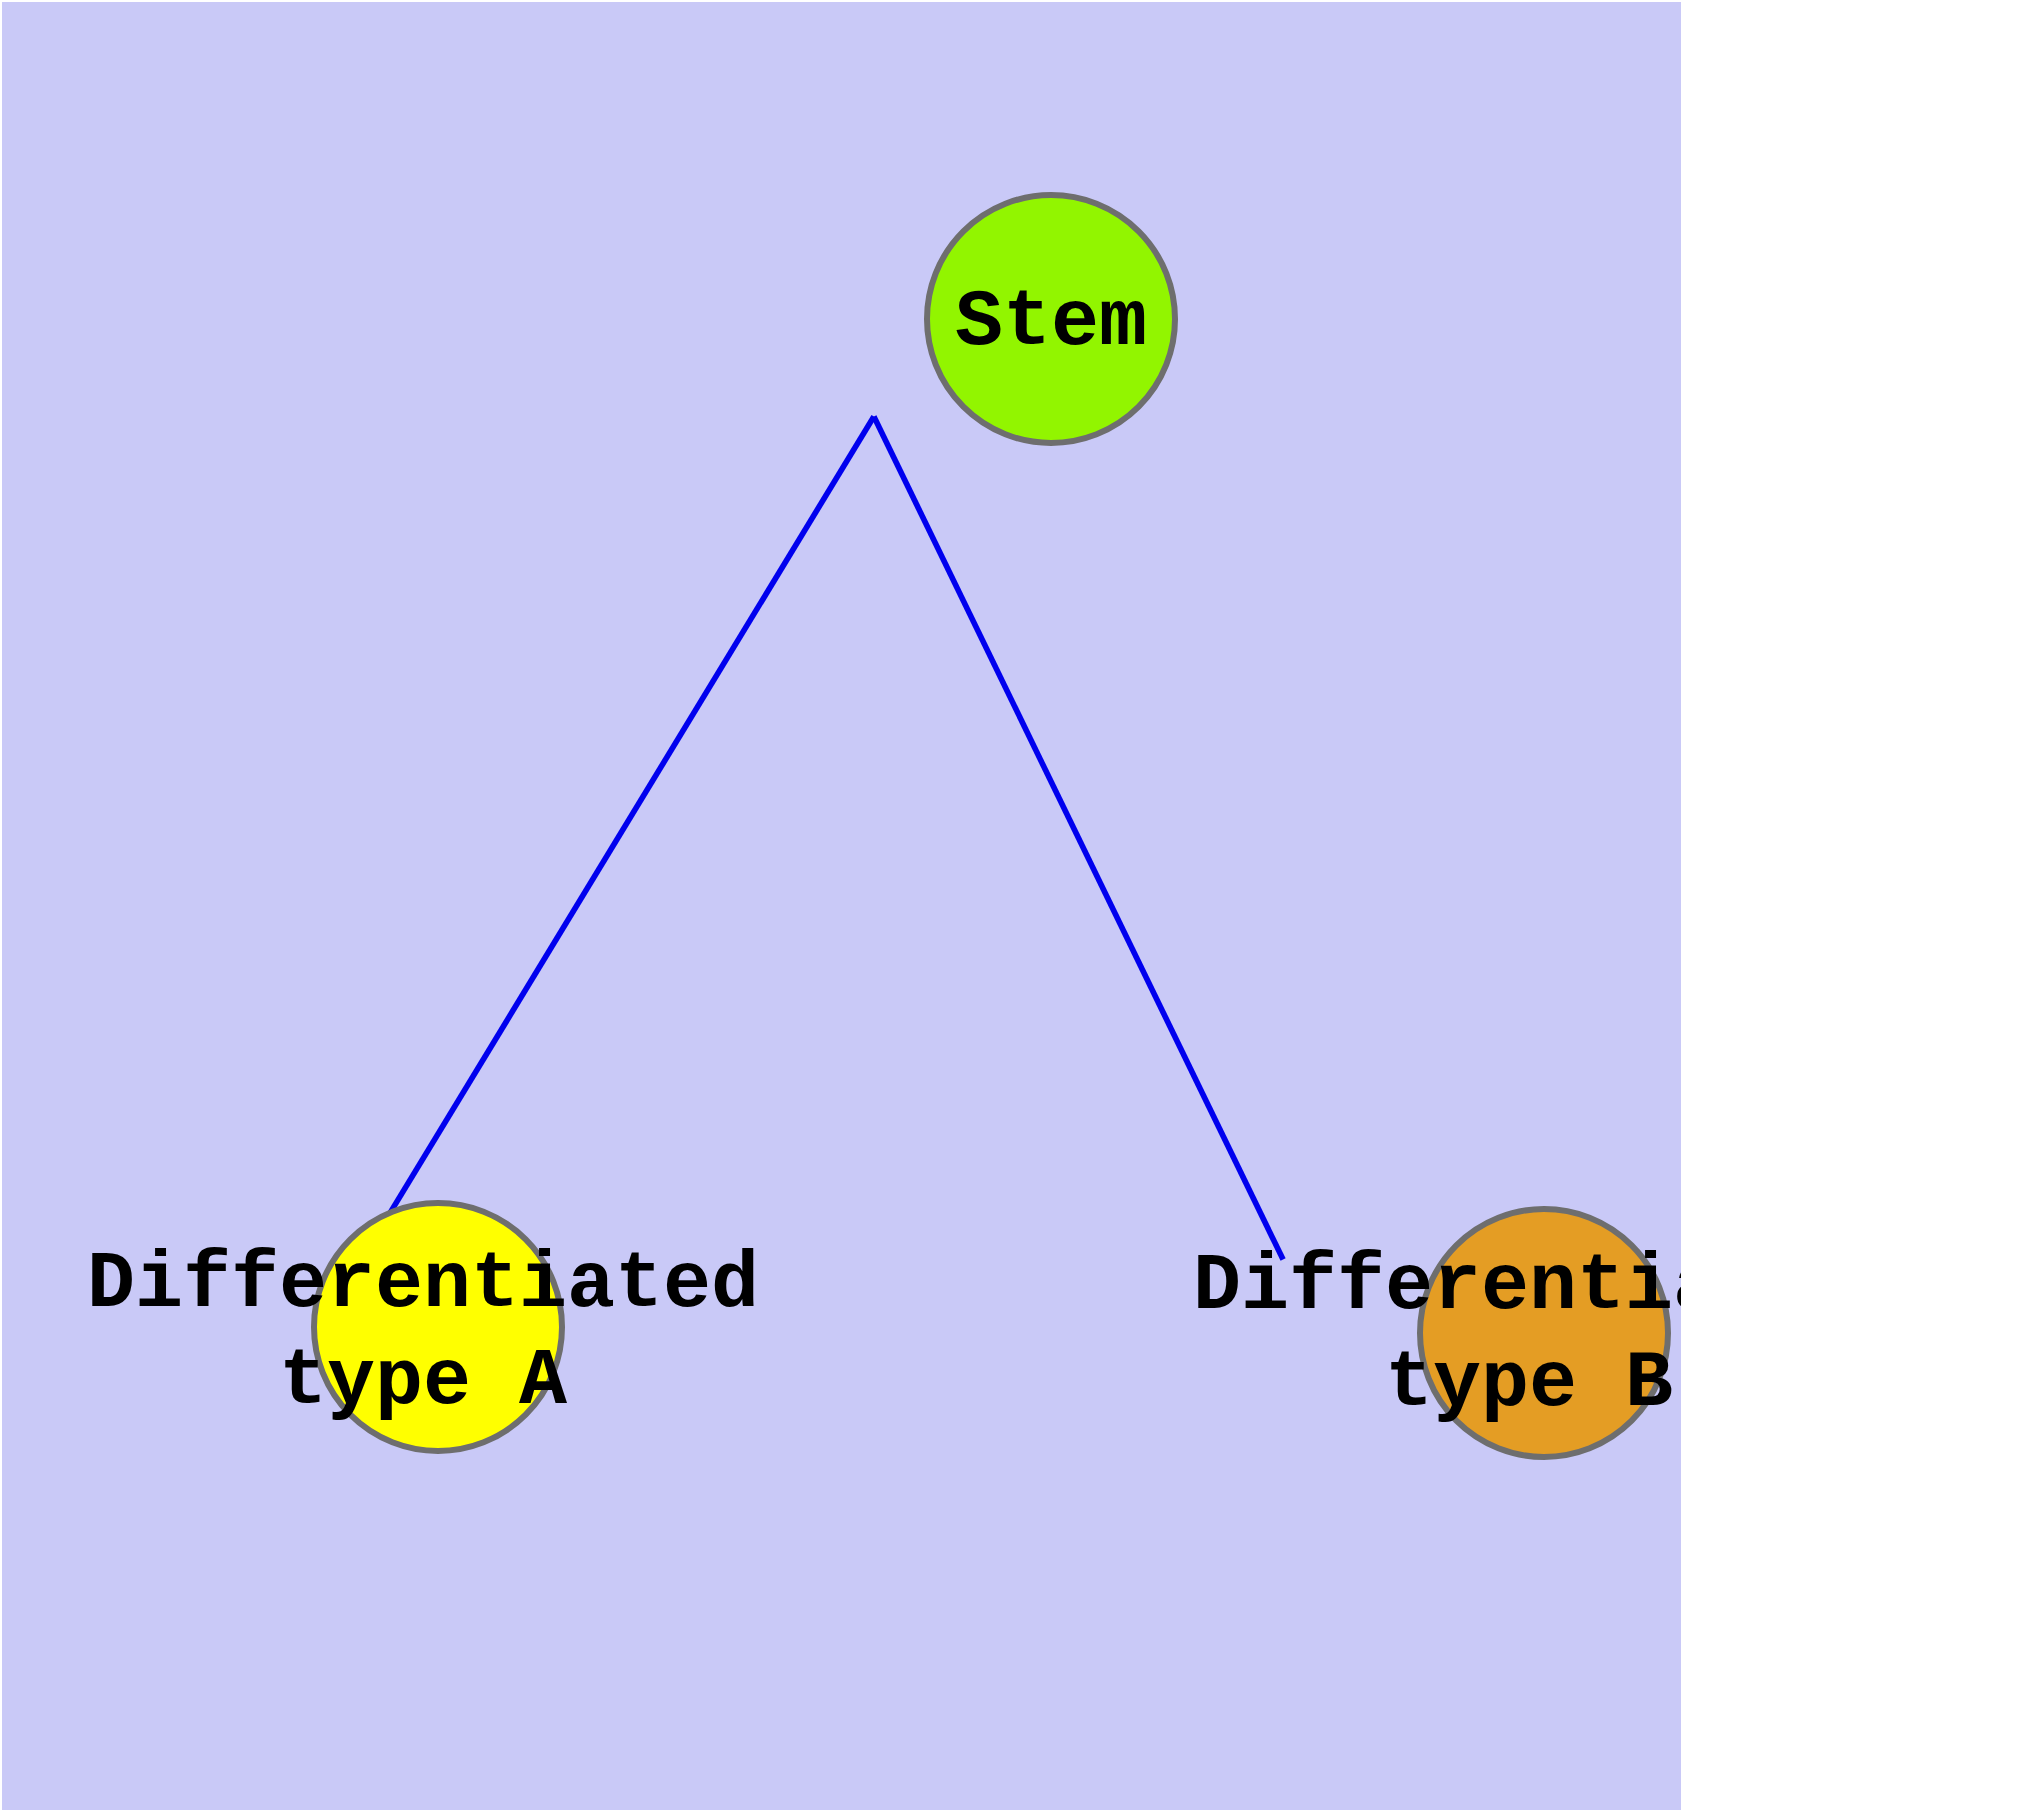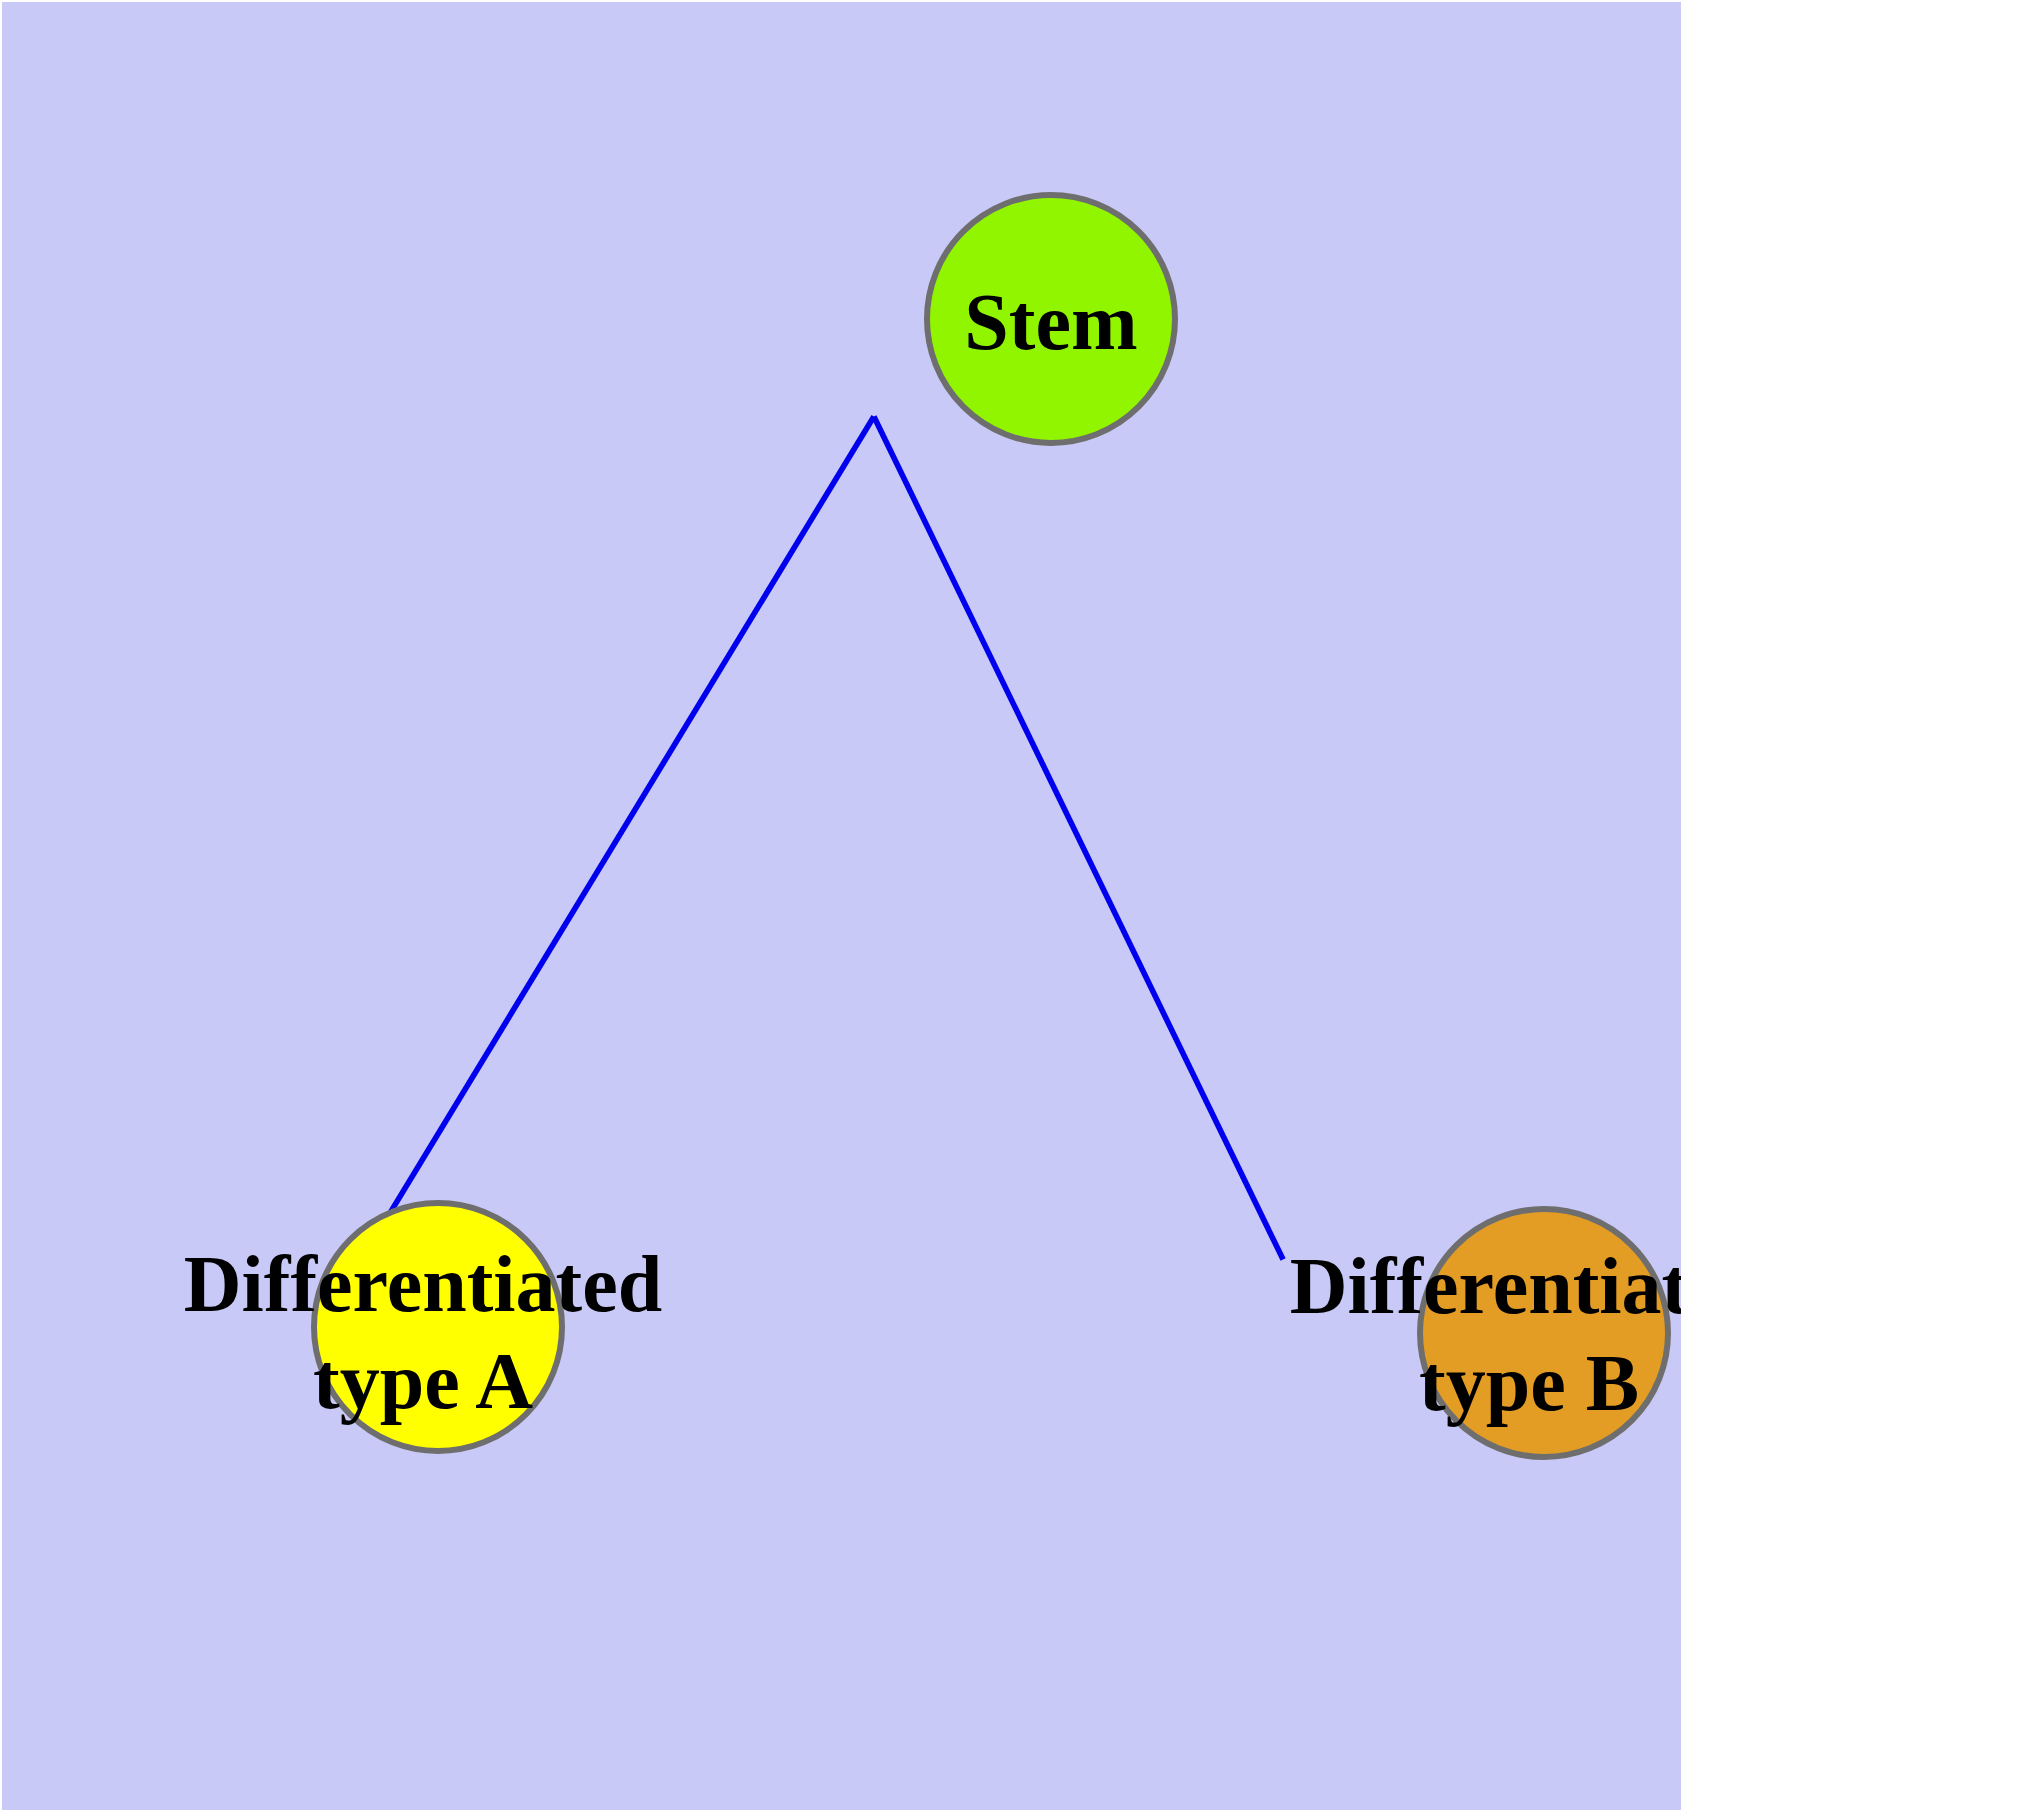--- a/index.html
+++ b/index.html
@@ -8,21 +8,21 @@
     background: #ffffff;
   }
   .canvas {
     position: relative;
     width: 1683px;
     height: 1812px;
     box-sizing: border-box;
     background: var(--background, #C9C9F7);
     border: 2.5px solid #ffffff;
     overflow: hidden;
-    font-family: Liberation Serif, serif;
+    font-family: Liberation Mono, monospace;
   }
   svg.edge-layer {
     position: absolute;
     left: 0;
     top: 0;
     width: 100%;
     height: 100%;
   }
   .edge {
     stroke: var(--edge, #0000EE);

